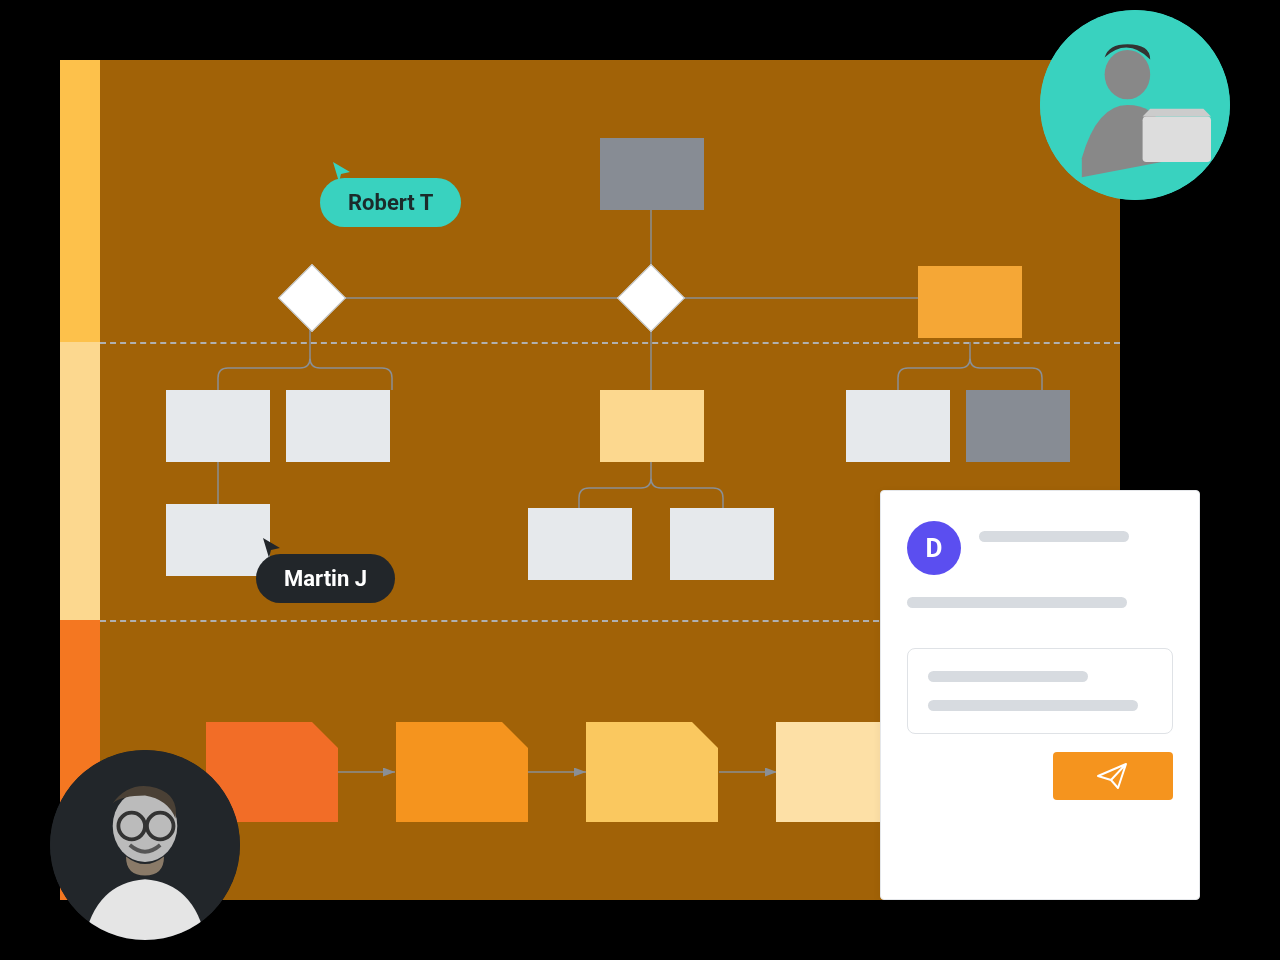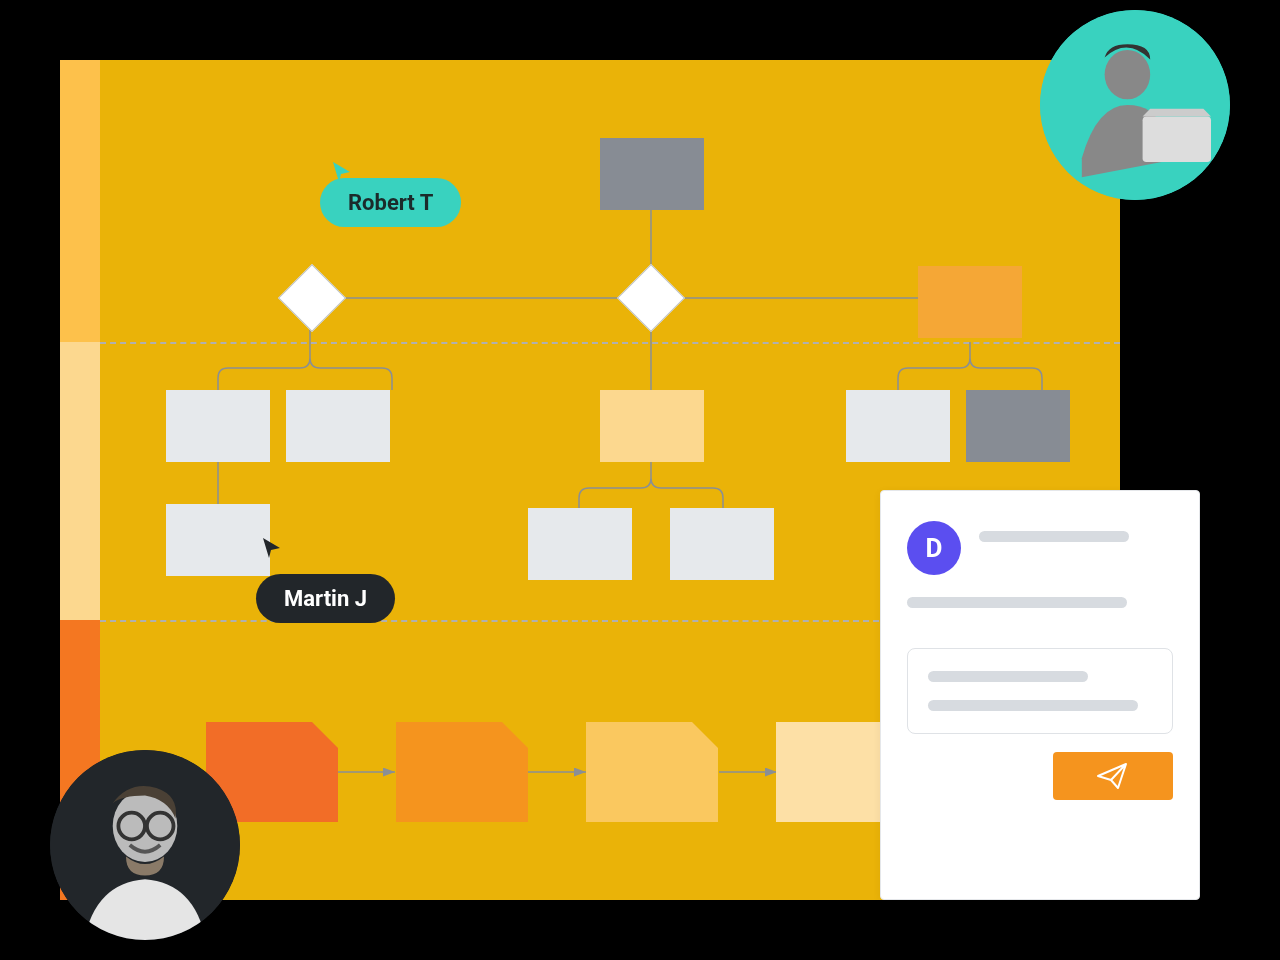--- a/index.html
+++ b/index.html
@@ -11,21 +11,21 @@
     font-family: -apple-system, BlinkMacSystemFont, "Segoe UI", Roboto, sans-serif;
     position: relative;
     overflow: hidden;
   }
   .canvas {
     position: absolute;
     left: 60px;
     top: 60px;
     width: 1060px;
     height: 840px;
-    background: #eab308;
+    background: #a16207;
   }
   .swim-stripes {
     position: absolute;
     left: 0;
     top: 0;
     width: 40px;
     height: 100%;
   }
   .stripe { width: 100%; }
   .stripe-1 { background: #fdc14b; height: 282px; }
@@ -43,21 +43,21 @@
   .cursor-pill {
     position: absolute;
     border-radius: 999px;
     padding: 12px 28px;
     font-weight: 700;
     font-size: 22px;
     display: flex;
     align-items: center;
   }
   .pill-teal { background: #39d2bf; color: #1b2b2b; }
-  .pill-dark { background: #22262a; color: #fff; margin-top: 20px; }
+  .pill-dark { background: #22262a; color: #fff; }
   
   .node {
     position: absolute;
     border: 1.5px solid #bfc3c7;
   }
   .rect { }
   .diamond {
     transform: rotate(45deg);
     background: #fff;
   }

